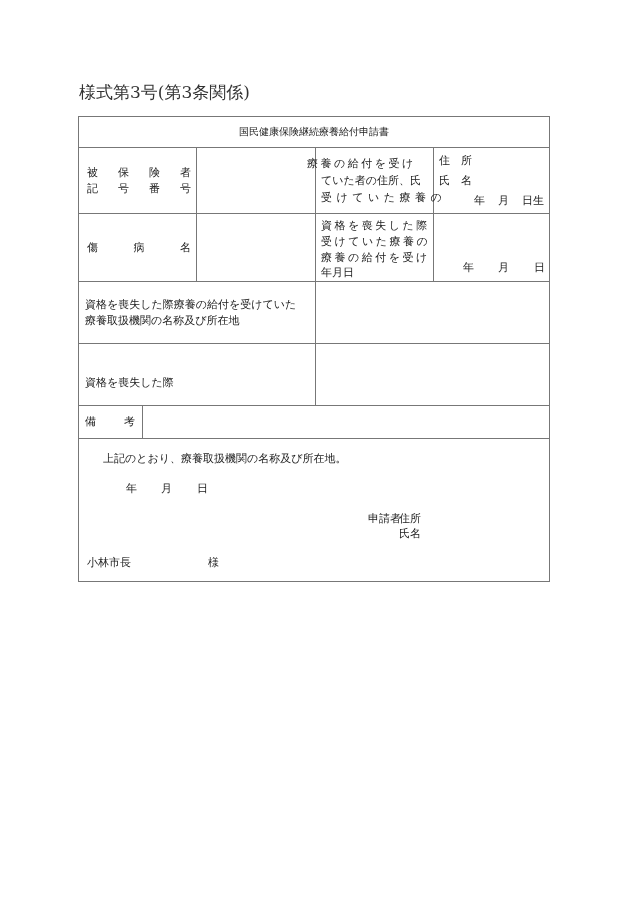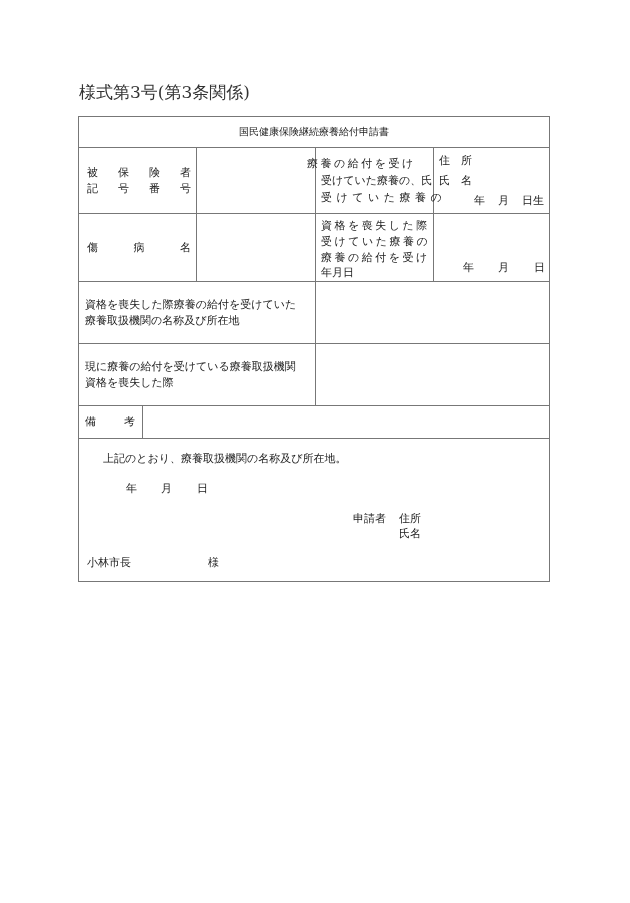--- a/index.html
+++ b/index.html
@@ -43,21 +43,21 @@
   </div>
   <div class="t spread" style="left:8px;width:104px;top:64px">
     <span>記</span>
     <span>号</span>
     <span>番</span>
     <span>号</span>
   </div>
   <div class="abs" style="left:118px;top:31px;width:117px;height:65px"></div>
 
   <div class="t" style="left:228px;top:39px;letter-spacing:2.5px">療養の給付を受け</div>
-  <div class="t" style="left:242px;top:56px">受けていた療養の、氏</div>
+  <div class="t" style="left:242px;top:56px">ていた者の住所、氏</div>
   <div class="t" style="left:242px;top:73px;letter-spacing:4.5px">受けていた療養の</div>
 
   <div class="t" style="left:360px;top:36px">住　所</div>
   <div class="abs" style="left:395px;top:34px;width:72px;height:18px"></div>
   <div class="t" style="left:360px;top:56px">氏　名</div>
   <div class="abs" style="left:395px;top:54px;width:72px;height:18px"></div>
   <div class="t" style="left:395px;top:76px">年</div>
   <div class="t" style="left:419px;top:76px">月</div>
   <div class="t" style="left:443px;top:76px">日生</div>
 
@@ -73,36 +73,35 @@
   <div class="t" style="left:242px;top:133px;letter-spacing:2.5px">療養の給付を受け</div>
   <div class="t" style="left:242px;top:148px">年月日</div>
   <div class="t" style="left:384px;top:143px">年</div>
   <div class="t" style="left:419px;top:143px">月</div>
   <div class="t" style="left:455px;top:143px">日</div>
 
   <div class="t" style="left:6px;top:196px">療養取扱機関の名称及び所在地</div>
   <div class="t" style="left:6px;top:180px">資格を喪失した際療養の給付を受けていた</div>
   <div class="abs" style="left:237px;top:165px;width:233px;height:61px"></div>
 
-  <div class="t" style="left:6px;top:242px">現に療養の給付を受けている療養取扱機関</div>
   <div class="t" style="left:6px;top:258px">資格を喪失した際</div>
   <div class="abs" style="left:237px;top:227px;width:233px;height:61px"></div>
 
   <div class="t spread" style="left:6px;width:50px;top:297px">
     <span>備</span>
     <span>考</span>
   </div>
   <div class="abs" style="left:64px;top:289px;width:406px;height:32px"></div>
 
   <div class="t" style="left:24px;top:334px">上記のとおり、療養取扱機関の名称及び所在地。</div>
   <div class="t" style="left:47px;top:364px">年</div>
   <div class="t" style="left:82px;top:364px">月</div>
   <div class="t" style="left:118px;top:364px">日</div>
 
-  <div class="t" style="left:274px;top:394px">申請者</div>
+  <div class="t" style="left:289px;top:394px">申請者</div>
   <div class="t" style="left:320px;top:394px">住所</div>
   <div class="abs" style="left:346px;top:392px;width:118px;height:18px"></div>
   <div class="t" style="left:320px;top:409px">氏名</div>
   <div class="abs" style="left:346px;top:407px;width:118px;height:18px"></div>
 
   <div class="t" style="left:8px;top:438px">小林市長</div>
   <div class="t" style="left:129px;top:438px">様</div>
 </div>
 
 </body></html>

